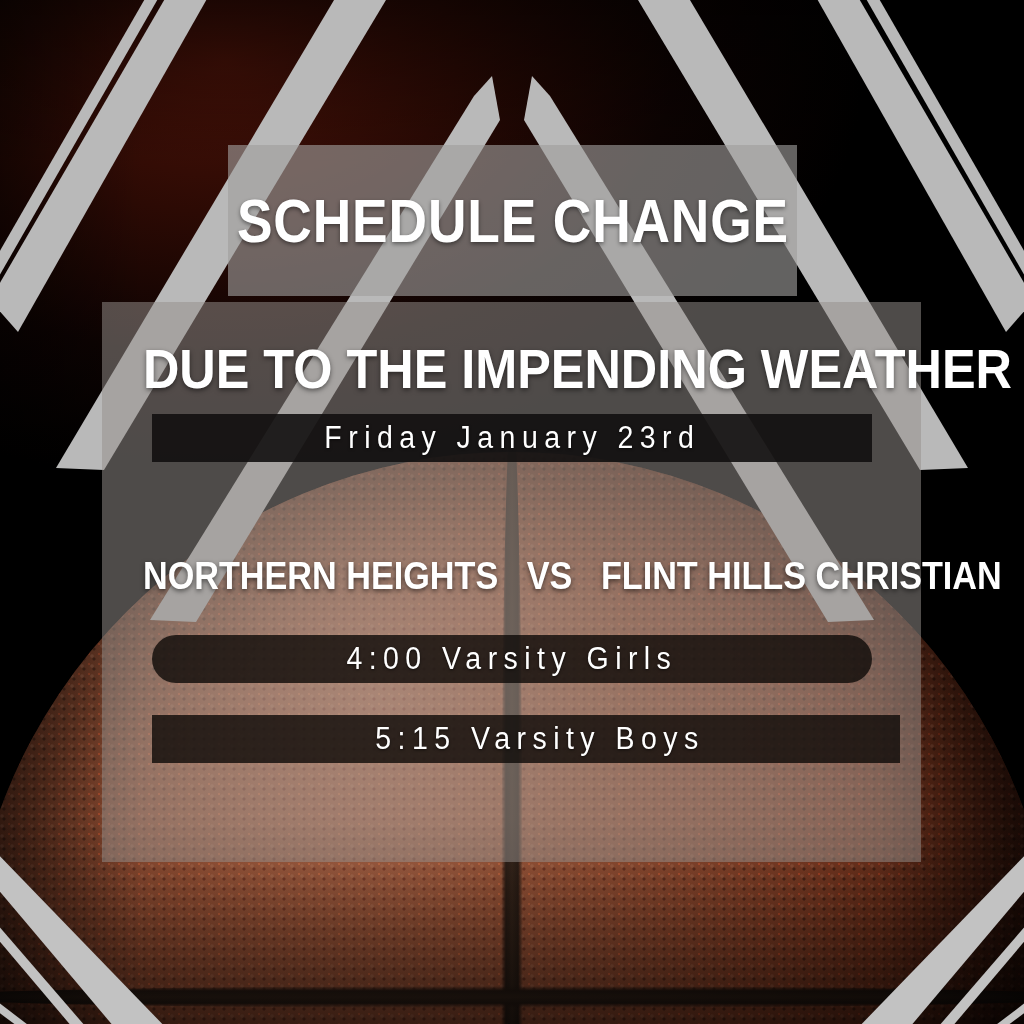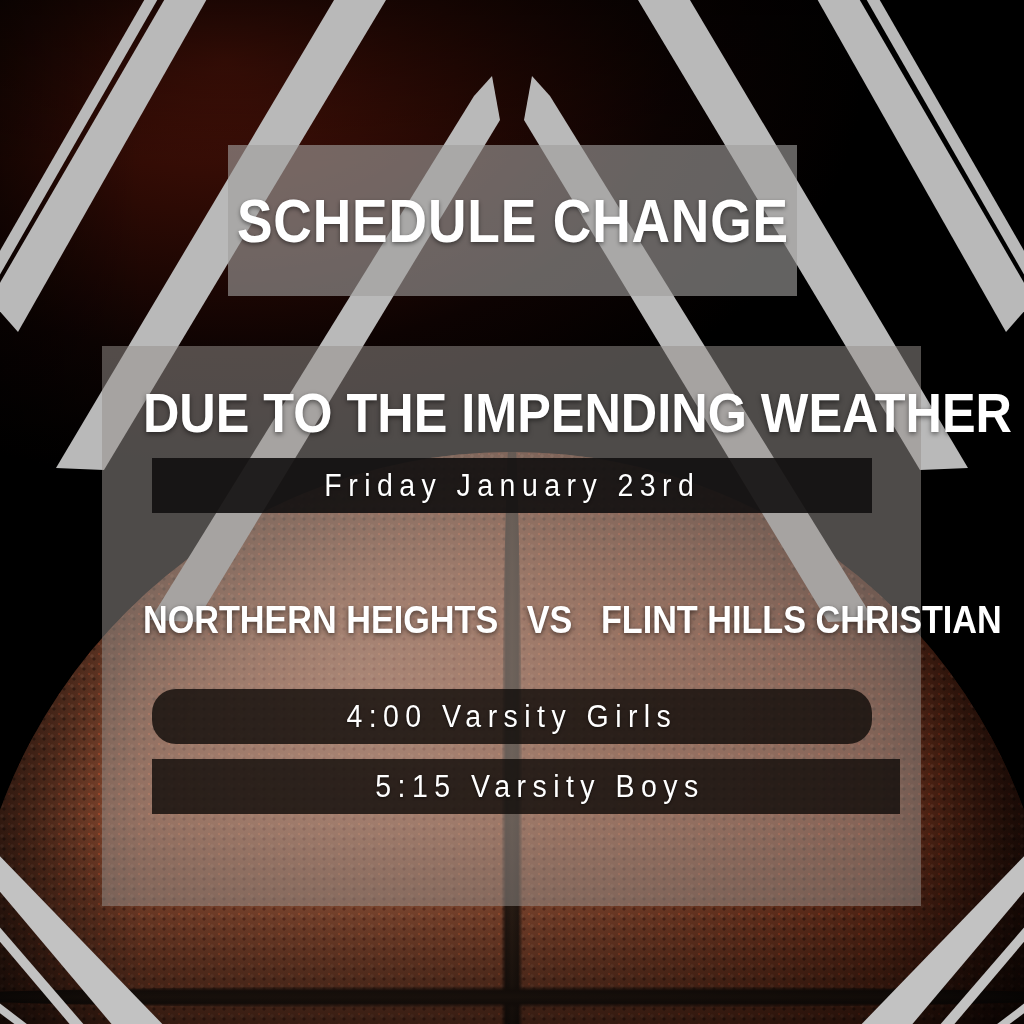--- a/index.html
+++ b/index.html
@@ -119,44 +119,43 @@
     letter-spacing:1px;
     transform:scaleX(.86);
     white-space:nowrap;
     text-shadow:0 2px 5px rgba(0,0,0,.45);
   }
 
   .panel{
     position:absolute;
     left:102px;top:302px;width:819px;height:560px;
     background:rgba(150,143,140,.52);
-    margin-top:44px;
   }
 
   .headline{
     position:absolute;
     left:0;top:34px;width:100%;
     text-align:center;
     color:#fff;
     font-family:"Liberation Sans Narrow","Liberation Sans",sans-serif;
     font-weight:700;
     font-size:56px;
     letter-spacing:0px;
     transform:scaleX(.90);
     white-space:nowrap;
     text-shadow:0 2px 6px rgba(0,0,0,.5);
   }
 
   .bar{
     position:absolute;
-    left:50px;width:720px;height:55px;
+    left:50px;width:720px;height:48px;
     display:flex;align-items:center;justify-content:center;
   }
   .bar-date{top:112px;background:rgba(18,16,15,.90);}
-  .bar-t1{top:343px;background:rgba(14,10,8,.80);border-radius:24px;}
+  .bar-t1{top:333px;background:rgba(14,10,8,.80);border-radius:24px;}
   .bar-t2{top:413px;background:rgba(14,10,8,.80);padding-left:28px;}
 
   .bar-text{
     color:#fff;
     font-family:"Liberation Sans Narrow","Liberation Sans",sans-serif;
     font-weight:400;
     font-size:31px;
     letter-spacing:7px;
     transform:scaleX(.92);
     white-space:nowrap;

